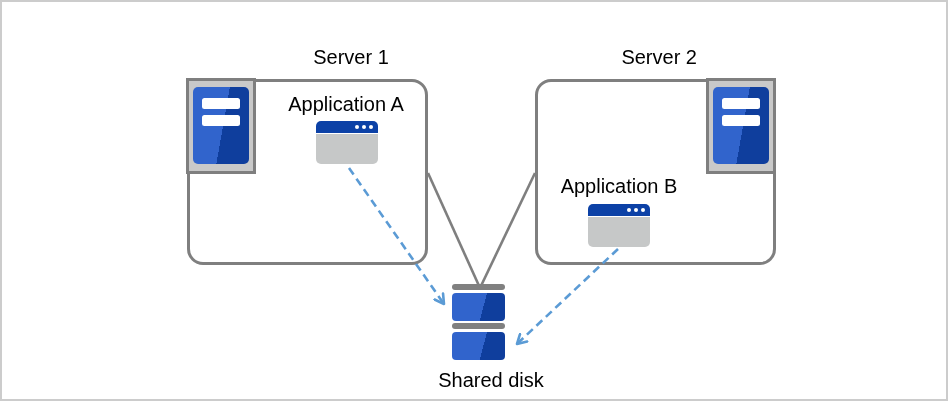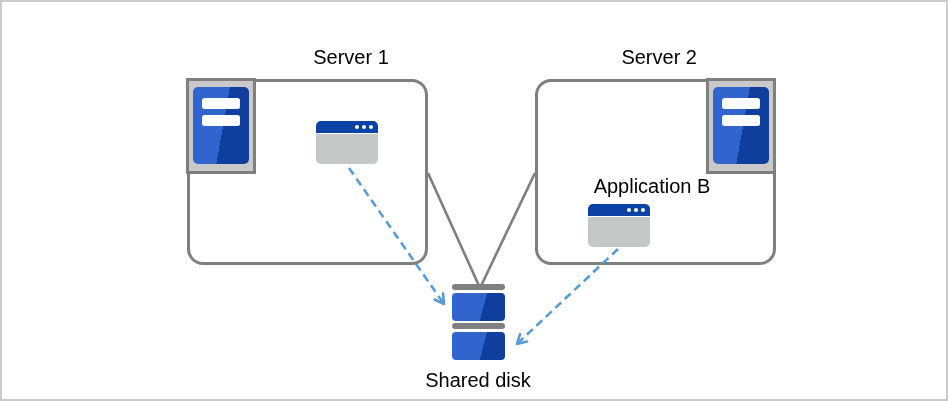--- a/index.html
+++ b/index.html
@@ -125,22 +125,22 @@
     text-align: center;
     font-size: 20px;
     line-height: 22px;
     color: var(--label-text, #000000);
     z-index: 5;
     white-space: nowrap;
   }
   #server1-label { left: 269px; top: 44px; }
   #server2-label { left: 535px; top: 44px; text-align: right; }
   #appA-label   { left: 264px; top: 91px; }
-  #appB-label   { left: 537px; top: 173px; margin-left: 33px; }
-  #disk-label   { left: 396px; top: 367px; text-align: center; }
+  #appB-label   { left: 537px; top: 173px; }
+  #disk-label   { left: 409px; top: 367px; text-align: center; }
 </style>
 </head>
 <body>
 
 <div class="canvas">
 
   <div class="server-box" id="server1-box"></div>
 
   <div class="server-box" id="server2-box"></div>
 
@@ -194,16 +194,17 @@
 
   <div class="disk-stack">
     <div class="disk-cap"></div>
     <div class="disk-body"></div>
     <div class="disk-cap"></div>
     <div class="disk-body"></div>
   </div>
 
   <div class="label" id="server1-label">Server 1</div>
   <div class="label" id="server2-label">Server 2</div>
+  <div class="label" id="appA-label">Application A</div>
   <div class="label" id="appB-label">Application B</div>
   <div class="label" id="disk-label">Shared disk</div>
 
 </div>
 
 </body></html>

